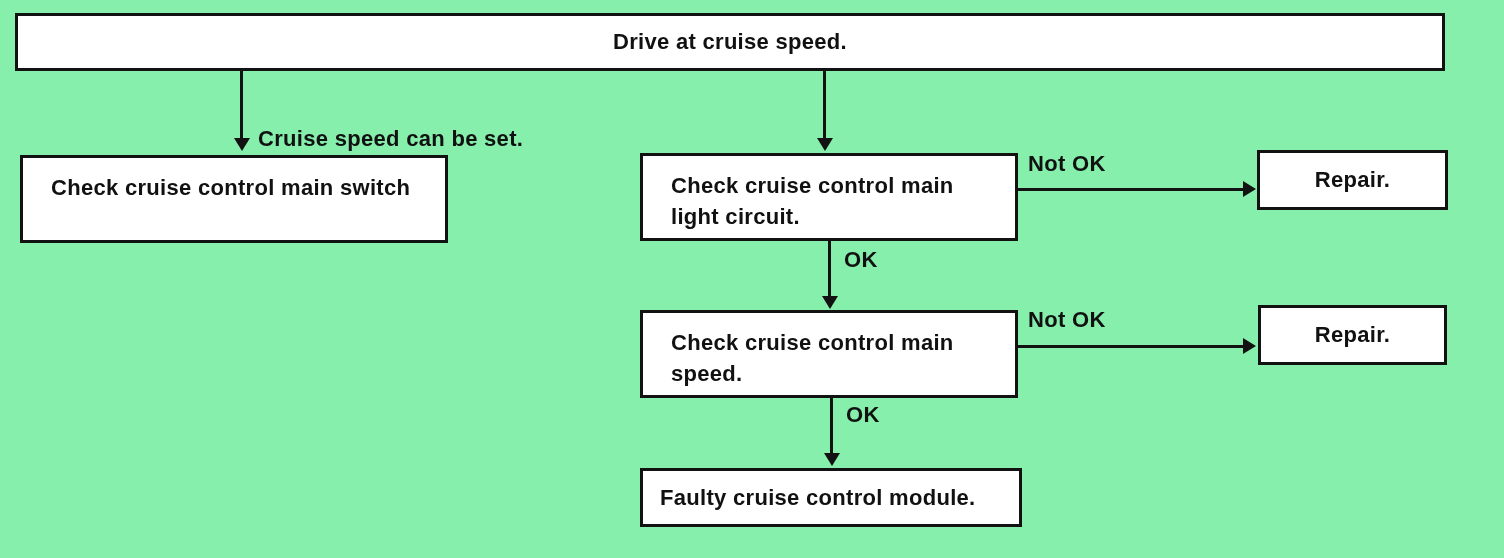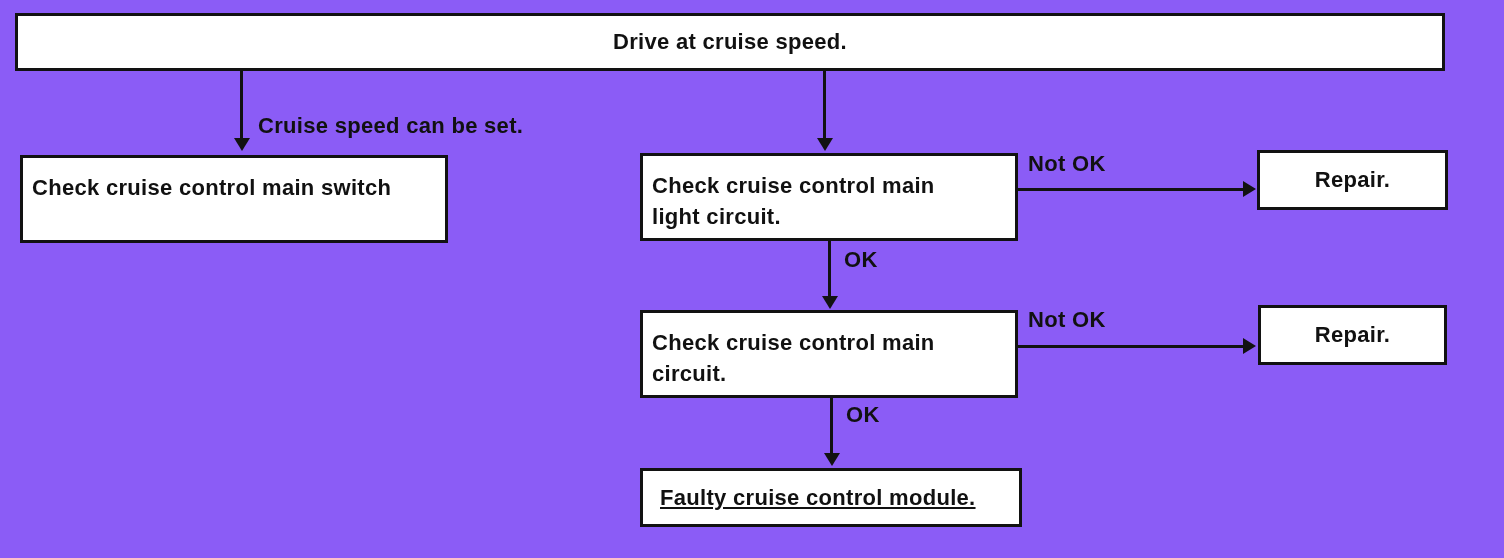--- a/index.html
+++ b/index.html
@@ -4,21 +4,21 @@
 <style>
   html, body {
     margin: 0;
     padding: 0;
     background: #ffffff;
   }
   .canvas {
     position: relative;
     width: 1504px;
     height: 558px;
-    background: #8b5cf6;
+    background: #86efac;
     font-family: "Liberation Sans", "DejaVu Sans", sans-serif;
     font-weight: 700;
     font-size: 22px;
     color: #111111;
     letter-spacing: 0.3px;
     overflow: hidden;
   }
   .box {
     position: absolute;
     box-sizing: border-box;
@@ -30,21 +30,21 @@
     white-space: nowrap;
     line-height: 31px;
   }
   .center-text {
     display: flex;
     align-items: center;
     justify-content: center;
     text-align: center;
   }
   .pad-text {
-    padding: 14px 8px 0 9px;
+    padding: 14px 8px 0 28px;
   }
   .lbl {
     position: absolute;
     white-space: nowrap;
     line-height: 26px;
   }
   .vline {
     position: absolute;
     width: 3px;
     background: #121212;
@@ -75,21 +75,21 @@
 <div class="canvas">
 
   <div class="box center-text" style="left:15px; top:13px; width:1430px; height:58px;">
     <span>Drive at cruise speed.</span>
   </div>
 
   <div>
     <div class="vline" style="left:240px; top:71px; height:68px;"></div>
     <div class="head-down" style="left:234px; top:138px;"></div>
   </div>
-  <div class="lbl" style="left:258px; top:113px;">Cruise speed can be set.</div>
+  <div class="lbl" style="left:258px; top:126px;">Cruise speed can be set.</div>
 
   <div class="box pad-text" style="left:20px; top:155px; width:428px; height:88px;">
     <span class="line">Check cruise control main switch</span>
   </div>
 
   <div>
     <div class="vline" style="left:823px; top:71px; height:68px;"></div>
     <div class="head-down" style="left:817px; top:138px;"></div>
   </div>
 
@@ -108,35 +108,35 @@
   </div>
 
   <div class="lbl" style="left:844px; top:247px;">OK</div>
   <div>
     <div class="vline" style="left:828px; top:241px; height:56px;"></div>
     <div class="head-down" style="left:822px; top:296px;"></div>
   </div>
 
   <div class="box pad-text" style="left:640px; top:310px; width:378px; height:88px;">
     <span class="line">Check cruise control main</span>
-    <span class="line">circuit.</span>
+    <span class="line">speed.</span>
   </div>
 
   <div class="lbl" style="left:1028px; top:307px;">Not OK</div>
   <div>
     <div class="hline" style="left:1018px; top:345px; width:228px;"></div>
     <div class="head-right" style="left:1243px; top:338px;"></div>
   </div>
   <div class="box center-text" style="left:1258px; top:305px; width:189px; height:60px;">
     <span>Repair.</span>
   </div>
 
   <div class="lbl" style="left:846px; top:402px;">OK</div>
   <div>
     <div class="vline" style="left:830px; top:398px; height:56px;"></div>
     <div class="head-down" style="left:824px; top:453px;"></div>
   </div>
 
   <div class="box" style="left:640px; top:468px; width:382px; height:59px; display:flex; align-items:center; padding-left:17px;">
-    <span style="white-space:nowrap;text-decoration:underline;">Faulty cruise control module.</span>
+    <span style="white-space:nowrap;">Faulty cruise control module.</span>
   </div>
 
 </div>
 
 </body></html>

